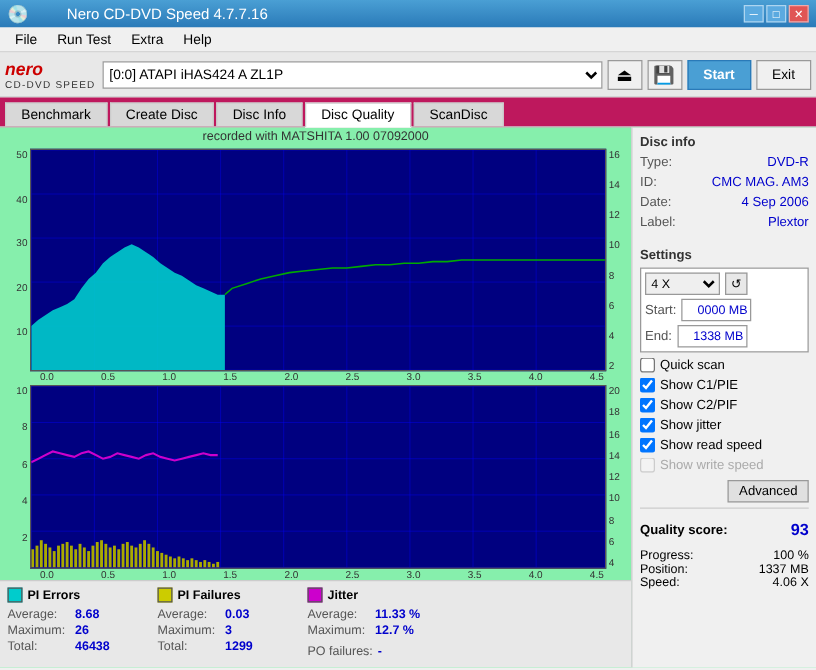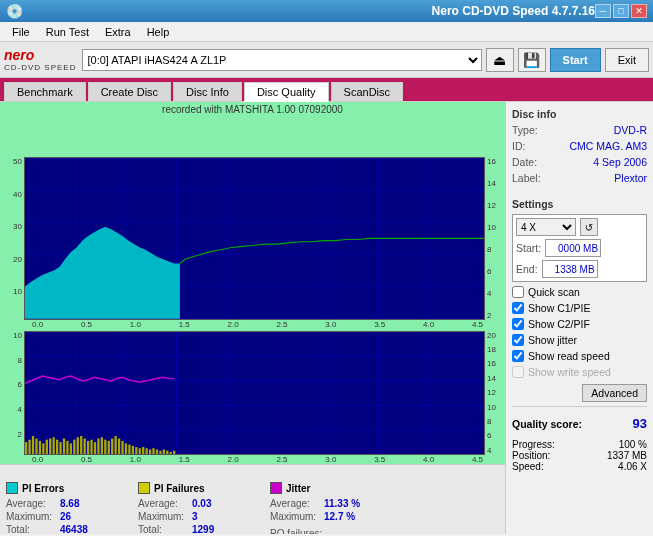--- a/index.html
+++ b/index.html
@@ -8,21 +8,21 @@
     
     .titlebar {
       background: linear-gradient(to bottom, #4a9fd4, #2a7ab8);
       color: white;
       height: 22px;
       display: flex;
       align-items: center;
       padding: 0 6px;
       justify-content: space-between;
     }
-    .titlebar-title { font-size: 12px; font-weight: bold; flex: 1; text-align: right; }
+    .titlebar-title { font-size: 12px; font-weight: normal; flex: 1; text-align: left; padding-left: 30px; }
     .titlebar-controls { display: flex; gap: 2px; }
     .titlebar-btn {
       width: 16px; height: 14px; border: 1px solid rgba(255,255,255,0.5);
       display: flex; align-items: center; justify-content: center;
       font-size: 9px; cursor: pointer; background: #5baae0; color: white;
     }
     .titlebar-btn.close { background: #e05555; }
 
     
     .menubar {
@@ -112,22 +112,22 @@
       font-size: 10px;
       color: #333;
       padding: 2px 0;
     }
 
     
     .stats-bar {
       background: #e8e8e8;
       border-top: 1px solid #ccc;
       display: flex;
-      padding: 17px 6px;
-      gap: 12px;
+      padding: 5px 6px;
+      gap: 0;
       font-size: 10px;
       height: 70px;
       align-items: flex-start;
     }
     .stat-group {
       display: flex;
       flex-direction: column;
       gap: 2px;
       min-width: 120px;
     }
@@ -301,21 +301,21 @@
 </div>
 
 <div class="main-content">
 
   <div style="flex:1; display:flex; flex-direction:column; overflow:hidden;">
 
     <div class="chart-title">recorded with MATSHITA 1.00 07092000</div>
 
     <div style="flex:1; padding:2px 2px 0 2px; display:flex; flex-direction:column; gap:2px;">
 
-      <div style="flex:1.2; display:flex; flex-direction:column;margin-top:38px;">
+      <div style="flex:1.2; display:flex; flex-direction:column;">
         <div style="display:flex; flex:1;">
           <div class="y-left">
             <span>50</span>
               <span>40</span>
               <span>30</span>
               <span>20</span>
               <span>10</span>
               <span></span>
           </div>
           <svg class="chart-svg" viewBox="0 0 400 140" preserveAspectRatio="none" style="border:1px solid #555;">

